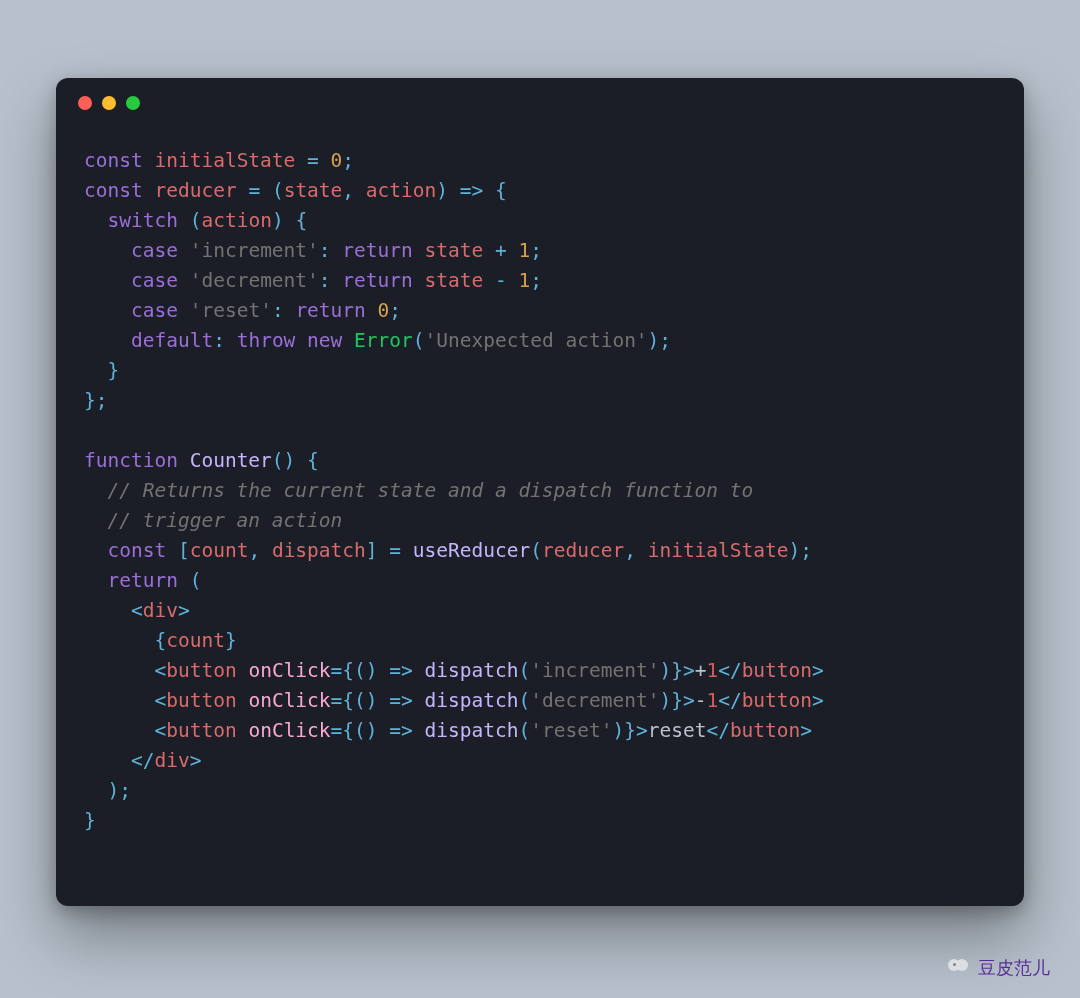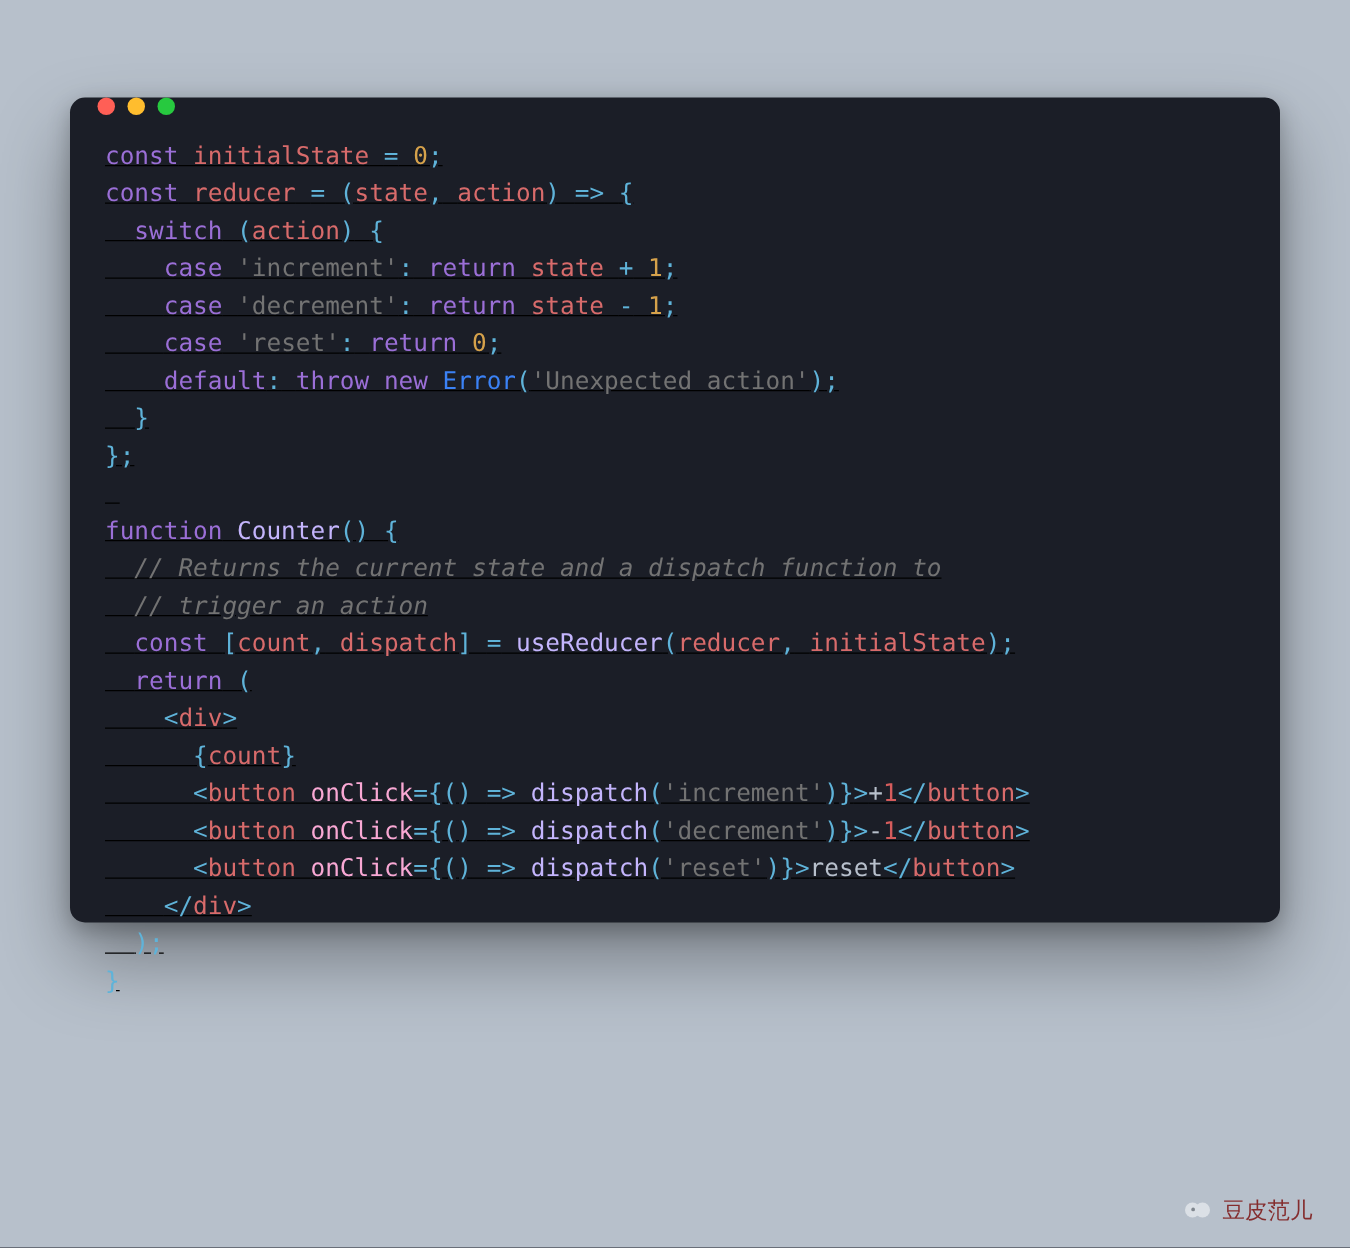--- a/index.html
+++ b/index.html
@@ -9,27 +9,26 @@
     background: #b7c0cb;
     font-family: ui-monospace, "SF Mono", Menlo, Monaco, Consolas, monospace;
     overflow: hidden;
     position: relative;
   }
   .window {
     position: absolute;
     left: 56px;
     top: 78px;
     width: 968px;
-    height: 660px;
+    height: 828px;
     background: #1b1e27;
     border-radius: 12px;
     box-shadow: 0 30px 60px rgba(0,0,0,0.35), 0 6px 18px rgba(0,0,0,0.25);
     display: flex;
     flex-direction: column;
-    text-decoration: underline;
   }
   .titlebar {
     height: 50px;
     display: flex;
     align-items: center;
     padding-left: 22px;
     gap: 10px;
   }
   .dot {
     width: 14px;
@@ -45,35 +44,34 @@
     line-height: 30px;
     color: #b8c0cc;
     white-space: pre;
     font-family: ui-monospace, "SF Mono", Menlo, Monaco, Consolas, monospace;
   }
   .kw   { color: #9b6fd7; }     
   .op   { color: #5fb3d9; }     
   .var  { color: #d86b6b; }     
   .str  { color: #737373; }     
   .num  { color: #d6a24b; }     
-  .cls  { color: #3b82f6; }     
+  .cls  { color: #22c55e; }     
   .fn   { color: #c4b5fd; }     
   .cmt  { color: #737373; font-style: italic; }
   .jsxattr { color: #f9a8d4; }  
   .jsxtxt { color: #b8c0cc; }
   .jsxnum { color: #d55c5c; }
   .white { color: #d6dce4; }
   .watermark {
     position: absolute;
     right: 30px;
     bottom: 18px;
     display: flex;
-    align-items: center;
     gap: 8px;
-    color: #7f1d1d;
+    color: #4c1d95;
     font-family: sans-serif;
     font-size: 18px;
     opacity: 0.9;
   }
   .wm-icon {
     width: 22px;
     height: 18px;
     position: relative;
   }
   .wm-icon::before, .wm-icon::after {

